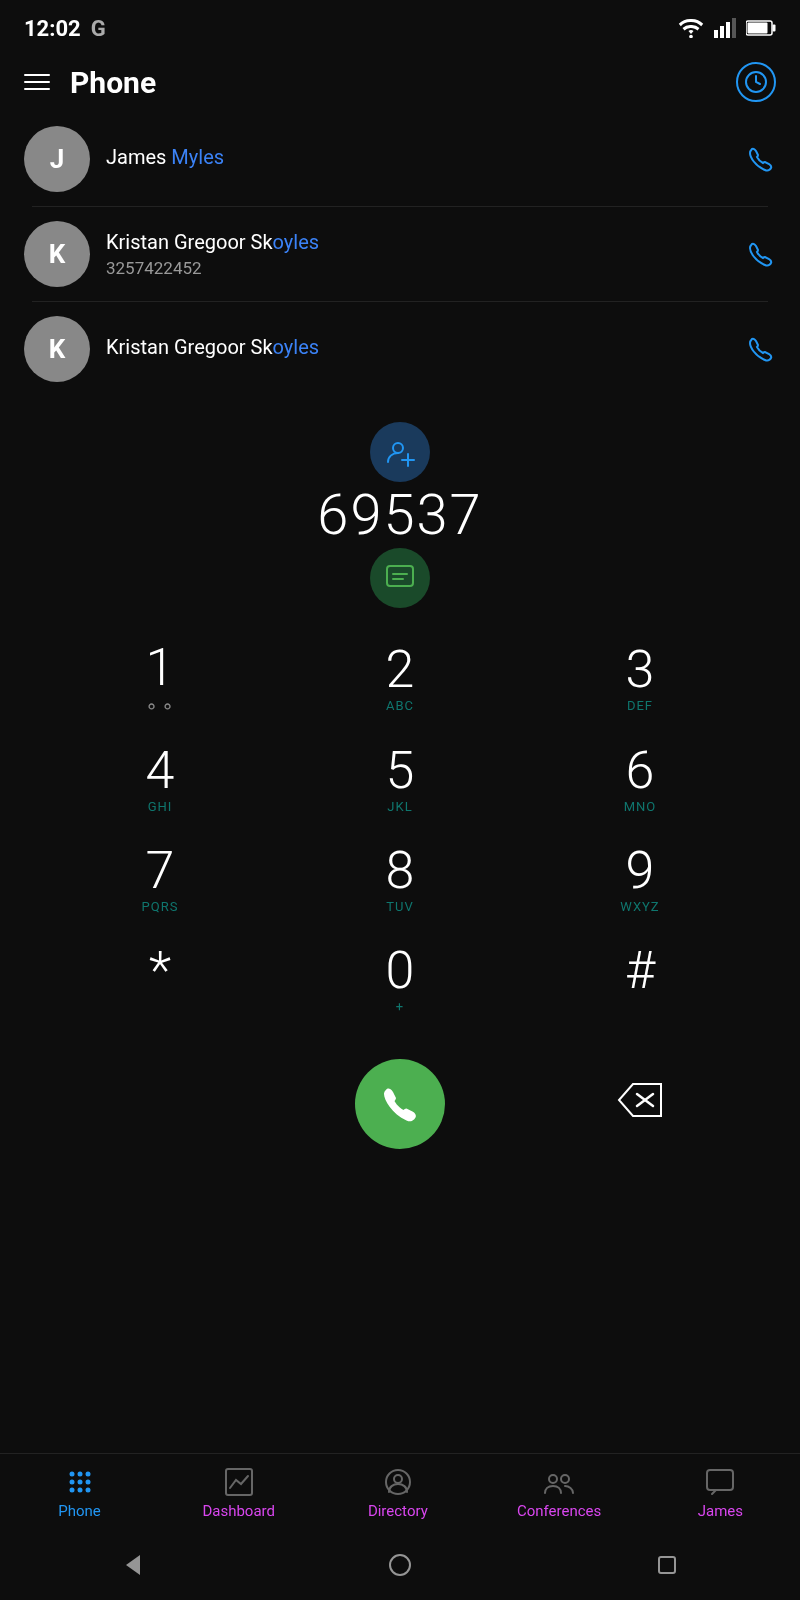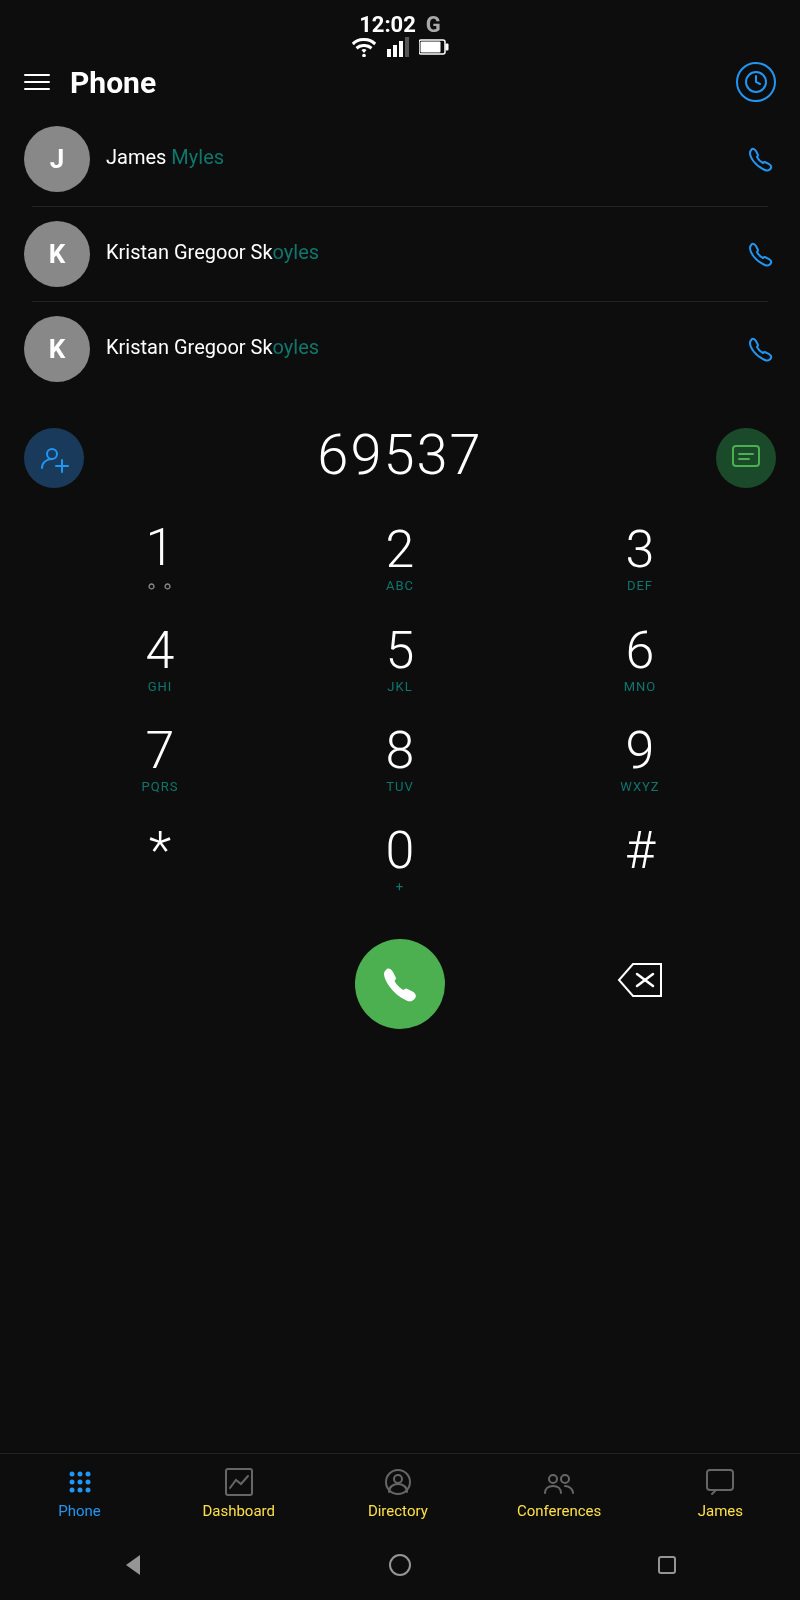--- a/index.html
+++ b/index.html
@@ -13,21 +13,20 @@
       position: relative;
     }
 
     
     .status-bar {
       display: flex;
       justify-content: space-between;
       align-items: center;
       padding: 12px 24px 8px 24px;
       height: 52px;
-      flex-direction: column;
     }
     .status-left {
       display: flex;
       align-items: center;
       gap: 10px;
       font-size: 22px;
       font-weight: bold;
     }
     .status-right {
       display: flex;
@@ -101,21 +100,21 @@
     }
     .call-info {
       flex: 1;
     }
     .call-name {
       font-size: 20px;
       color: #ffffff;
       margin-bottom: 4px;
     }
     .call-name span {
-      color: #0f766e;
+      color: #3b82f6;
     }
     .call-number {
       font-size: 17px;
       color: #999;
     }
     .call-phone-icon {
       color: #2196f3;
       font-size: 28px;
       cursor: pointer;
     }
@@ -123,24 +122,25 @@
     
     .divider {
       height: 1px;
       background: #222;
       margin: 4px 16px;
     }
 
     
     .dial-display {
       display: flex;
-      align-items: flex-end;
+      align-items: center;
       justify-content: space-between;
       padding: 20px 24px 10px 24px;
       margin-top: 10px;
+      flex-direction: column;
     }
     .add-contact-btn {
       width: 60px;
       height: 60px;
       border-radius: 50%;
       background: #1a3a5c;
       display: flex;
       align-items: center;
       justify-content: center;
       cursor: pointer;
@@ -244,21 +244,21 @@
     .nav-item {
       display: flex;
       flex-direction: column;
       align-items: center;
       gap: 4px;
       cursor: pointer;
       min-width: 80px;
     }
     .nav-label {
       font-size: 15px;
-      color: #fde047;
+      color: #d946ef;
     }
     .nav-label.active {
       color: #2196f3;
     }
 
     
     .android-nav {
       position: absolute;
       bottom: 0;
       left: 0;
@@ -346,20 +346,21 @@
   </div>
 
   <div class="divider"></div>
 
   <div class="call-item">
     <div class="avatar">K</div>
     <div class="call-info">
       <div class="call-name">
         Kristan Gregoor Sk<span>oyles</span>
       </div>
+      <div class="call-number">3257422452</div>
     </div>
     <div class="call-phone-icon">
       <svg width="30" height="30" viewBox="0 0 30 30" fill="none">
         <path d="M6 5c0 0 2-1 4 2l2 4c0 1-1 2-1 2s2 4 6 6c0 0 1-1 2-1l4 2c3 2 2 4 2 4s-2 4-6 2C9 22 4 13 4 9c0-2 2-4 2-4z" stroke="#2196f3" stroke-width="2" fill="none"></path>
       </svg>
     </div>
   </div>
 
   <div class="divider"></div>
 

